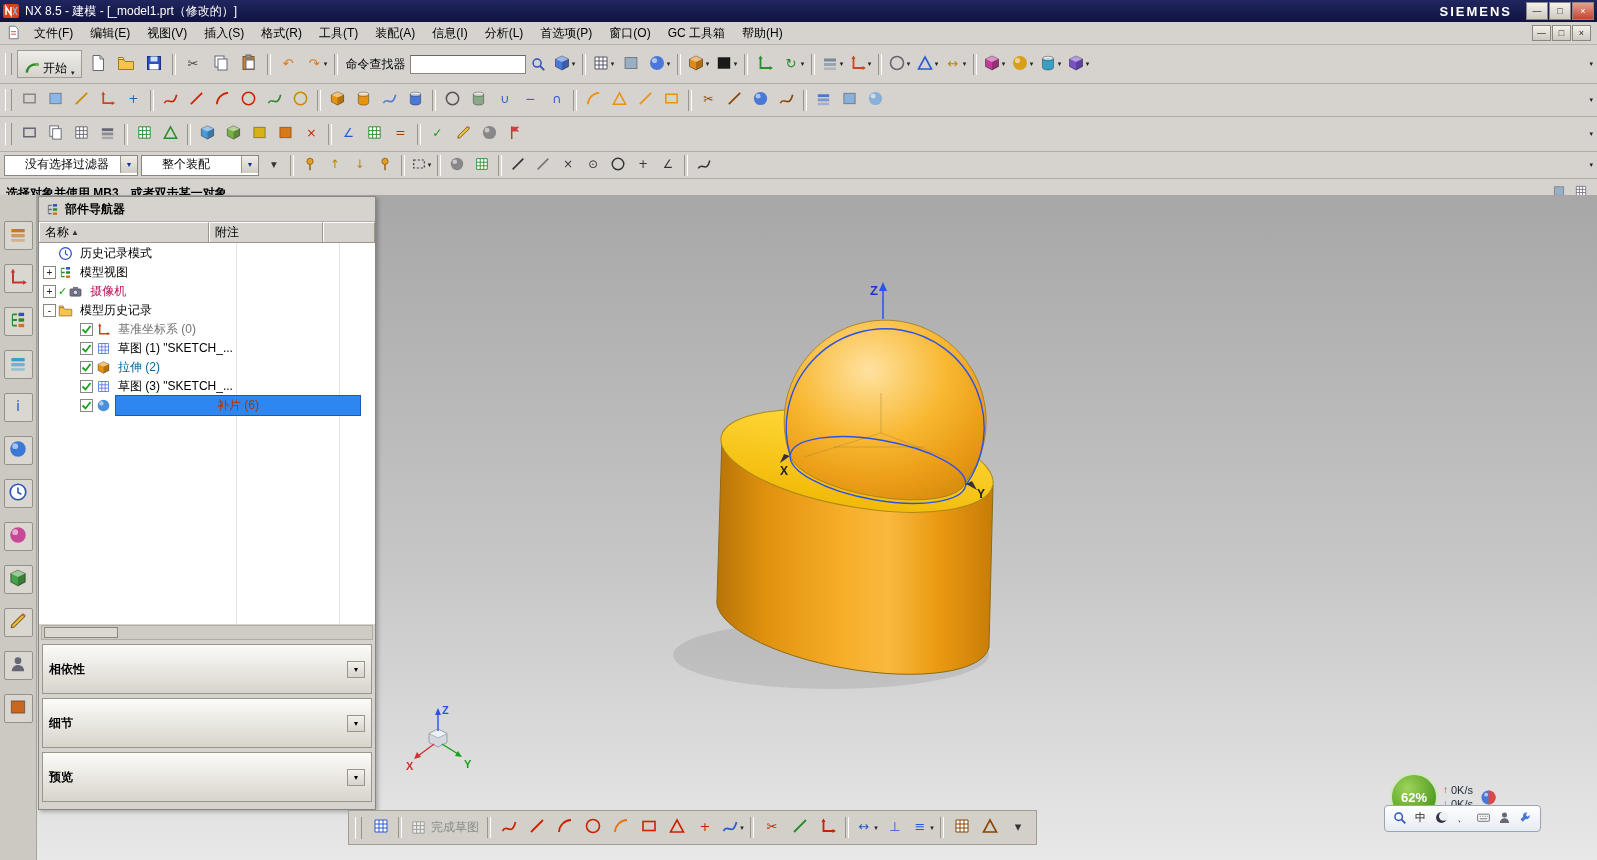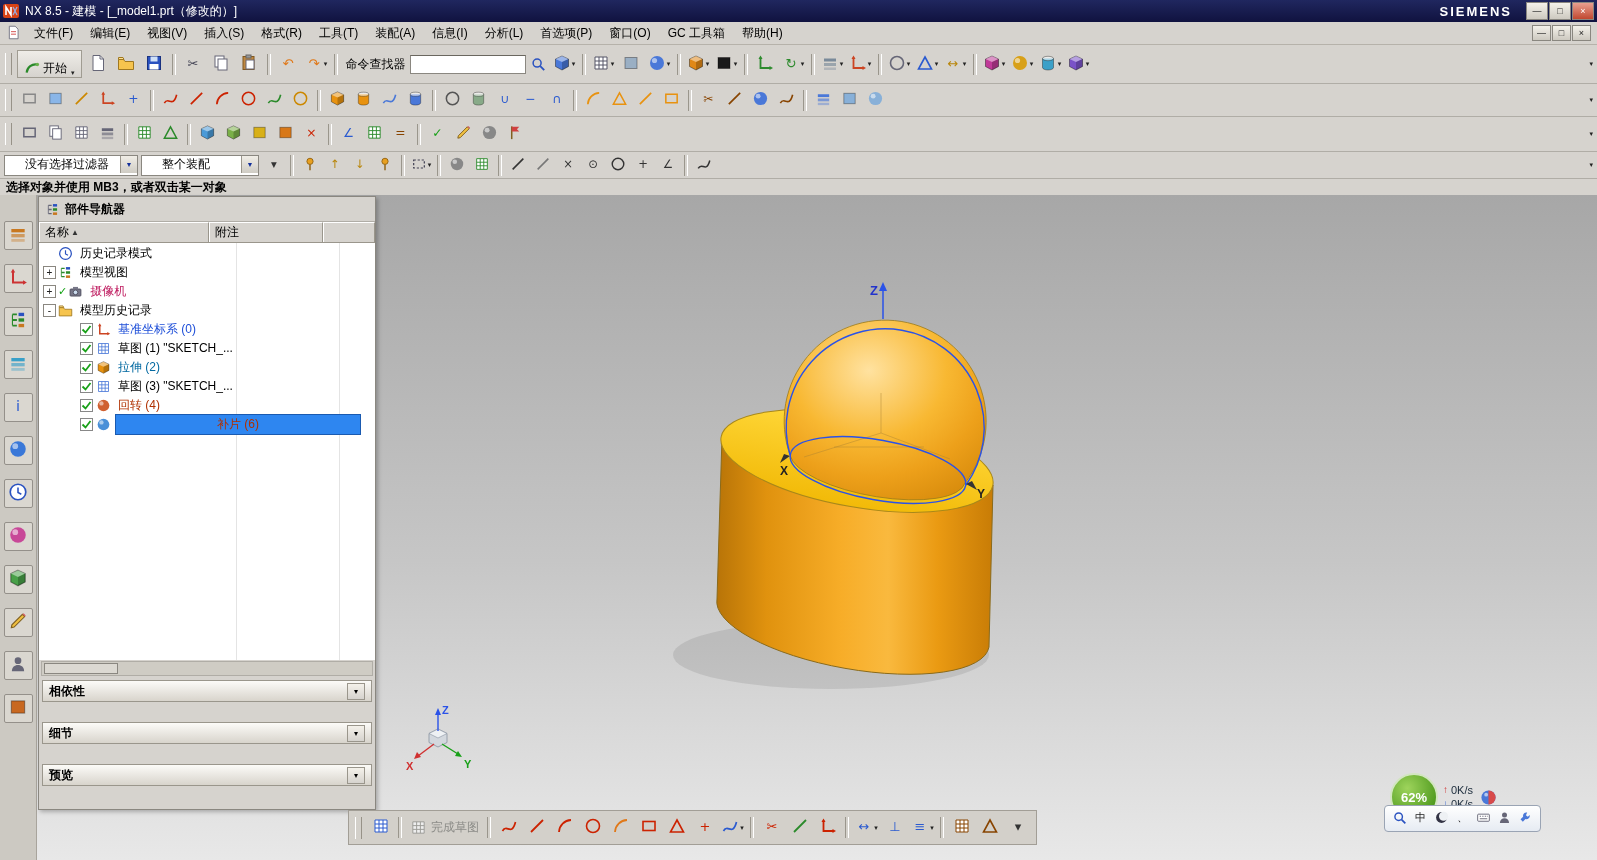--- a/index.html
+++ b/index.html
@@ -39,21 +39,21 @@
   .list{display:flex;align-items:center;gap:1px;}
 
   
   .selbar{height:26px;background:#d6d3ce;border-bottom:1px solid #b0ada6;display:flex;align-items:center;padding:0 4px;gap:3px;}
   .drop{display:flex;height:19px;border:1px solid #8a8780;background:#fff;padding-left:20px;font-size:12px;}
   .drop .db{width:16px;height:17px;margin-left:5px;background:linear-gradient(#f0ede6,#cfccc4);border-left:1px solid #9a968c;
     display:flex;align-items:center;justify-content:center;font-size:7px;color:#13309a;}
   .selbar .tbtn{min-width:22px;height:22px;}
 
   
-  .promptbar{height:23px;background:#d6d3ce;border-bottom:2px solid #a8a49c;display:flex;align-items:flex-start;padding:0 6px;flex-direction:column;}
+  .promptbar{height:23px;background:#d6d3ce;border-bottom:2px solid #a8a49c;display:flex;align-items:flex-end;padding:0 6px;}
   .prompt-text{font-weight:bold;}
   .prompt-icons{margin-left:auto;display:flex;gap:2px;}
 
   
   .main{position:absolute;top:195px;left:0;right:0;bottom:0;}
   .viewport{position:absolute;left:36px;top:0;right:0;bottom:0;
     background:linear-gradient(180deg,#a7a7a7 0%,#c6c6c6 55%,#e8e8e8 100%);overflow:hidden;}
   .model-svg{position:absolute;inset:0;}
   .triad{position:absolute;left:366px;top:505px;}
 
@@ -77,22 +77,22 @@
   .texp{width:13px;text-align:center;font-size:10px;line-height:11px;color:#222;margin-right:2px;flex:none;}
   .texp.boxed{border:1px solid #8a8780;background:#fff;height:11px;width:11px;}
   .tcb{display:flex;margin-right:3px;flex:none;}
   .tpre{color:#0fa00f;font-weight:bold;font-size:11px;margin-right:1px;flex:none;}
   .tic{display:flex;margin-right:4px;flex:none;}
   .tlb{flex:1;white-space:nowrap;padding:1px 3px;overflow:hidden;}
   .trow.sel .tlb{background:#2e86f0;border:1px solid #1a5ab0;text-align:center;}
   .nav-hscroll{height:13px;margin:1px 2px;background:#cfccc4;border:1px solid #b0ada6;position:relative;}
   .hthumb{position:absolute;left:2px;top:1px;width:72px;height:9px;background:#dcd9d2;border:1px solid #8a8780;}
   .npanels{padding:3px 3px 4px;}
-  .npanel{height:20px;margin-bottom:19px;background:linear-gradient(#fcfbf8,#d8d4cc);border:1px solid #9a968c;
-    display:flex;align-items:center;padding:0 6px;}
+  .npanel{height:20px;margin-bottom:3px;background:linear-gradient(#fcfbf8,#d8d4cc);border:1px solid #9a968c;
+    display:flex;align-items:center;padding:14px 6px;}
   .npanel .plabel{flex:1;font-weight:bold;}
   .chev{width:16px;height:15px;border:1px solid #9a968c;background:linear-gradient(#f4f1ea,#d6d3ce);
     display:flex;align-items:center;justify-content:center;font-size:8px;}
 
   
   .sketchbar{position:absolute;left:348px;top:615px;height:33px;background:#d3d0ca;border:1px solid #a29e96;
     display:flex;align-items:center;padding:0 5px;gap:1px;}
   .finish{display:flex;align-items:center;gap:4px;color:#8c8c88;padding:0 4px;}
 
   
@@ -1026,21 +1026,21 @@
                 <path d="M2.5 6.5l3 3 5-6.5" stroke="#18a018" stroke-width="1.8" fill="none"></path>
               </svg>
             </span>
             <span class="tic">
               <svg width="15" height="15" viewBox="0 0 18 18" aria-hidden="true">
                 <path d="M4.5 3.5v10.5H15" fill="none" stroke="#cc4422" stroke-width="1.8"></path>
                 <path d="M4.5 1.5l-2 3.5h4z" fill="#cc4422"></path>
                 <path d="M17 14l-3.5-2v4z" fill="#cc4422"></path>
               </svg>
             </span>
-            <span class="tlb" style="color:#1d4ed8">基准坐标系 (0)</span>
+            <span class="tlb" style="color:#737373">基准坐标系 (0)</span>
           </div>
           <div class="trow">
             <span class="tind" style="width:26px"></span>
             <span class="texp"></span>
             <span class="tcb">
               <svg width="13" height="13" viewBox="0 0 13 13">
                 <rect x="0.5" y="0.5" width="12" height="12" fill="#fff" stroke="#888"></rect>
                 <path d="M2.5 6.5l3 3 5-6.5" stroke="#18a018" stroke-width="1.8" fill="none"></path>
               </svg>
             </span>
@@ -1080,37 +1080,20 @@
               </svg>
             </span>
             <span class="tic">
               <svg width="15" height="15" viewBox="0 0 18 18" aria-hidden="true">
                 <path d="M3 3h12v12H3z" fill="#fff" stroke="#4a78d8"></path>
                 <path d="M3 7h12M3 11h12M7 3v12M11 3v12" stroke="#4a78d8"></path>
               </svg>
             </span>
             <span class="tlb" style="color:#000">草图 (3) "SKETCH_...</span>
           </div>
-          <div class="trow">
-            <span class="tind" style="width:26px"></span>
-            <span class="texp"></span>
-            <span class="tcb">
-              <svg width="13" height="13" viewBox="0 0 13 13">
-                <rect x="0.5" y="0.5" width="12" height="12" fill="#fff" stroke="#888"></rect>
-                <path d="M2.5 6.5l3 3 5-6.5" stroke="#18a018" stroke-width="1.8" fill="none"></path>
-              </svg>
-            </span>
-            <span class="tic">
-              <svg width="15" height="15" viewBox="0 0 18 18" aria-hidden="true">
-                <circle cx="9" cy="9" r="7" fill="#d06030"></circle>
-                <circle cx="6.5" cy="6.5" r="2.6" fill="rgba(255,255,255,0.55)"></circle>
-              </svg>
-            </span>
-            <span class="tlb" style="color:#b03000">回转 (4)</span>
-          </div>
           <div class="trow sel">
             <span class="tind" style="width:26px"></span>
             <span class="texp"></span>
             <span class="tcb">
               <svg width="13" height="13" viewBox="0 0 13 13">
                 <rect x="0.5" y="0.5" width="12" height="12" fill="#fff" stroke="#888"></rect>
                 <path d="M2.5 6.5l3 3 5-6.5" stroke="#18a018" stroke-width="1.8" fill="none"></path>
               </svg>
             </span>
             <span class="tic">

